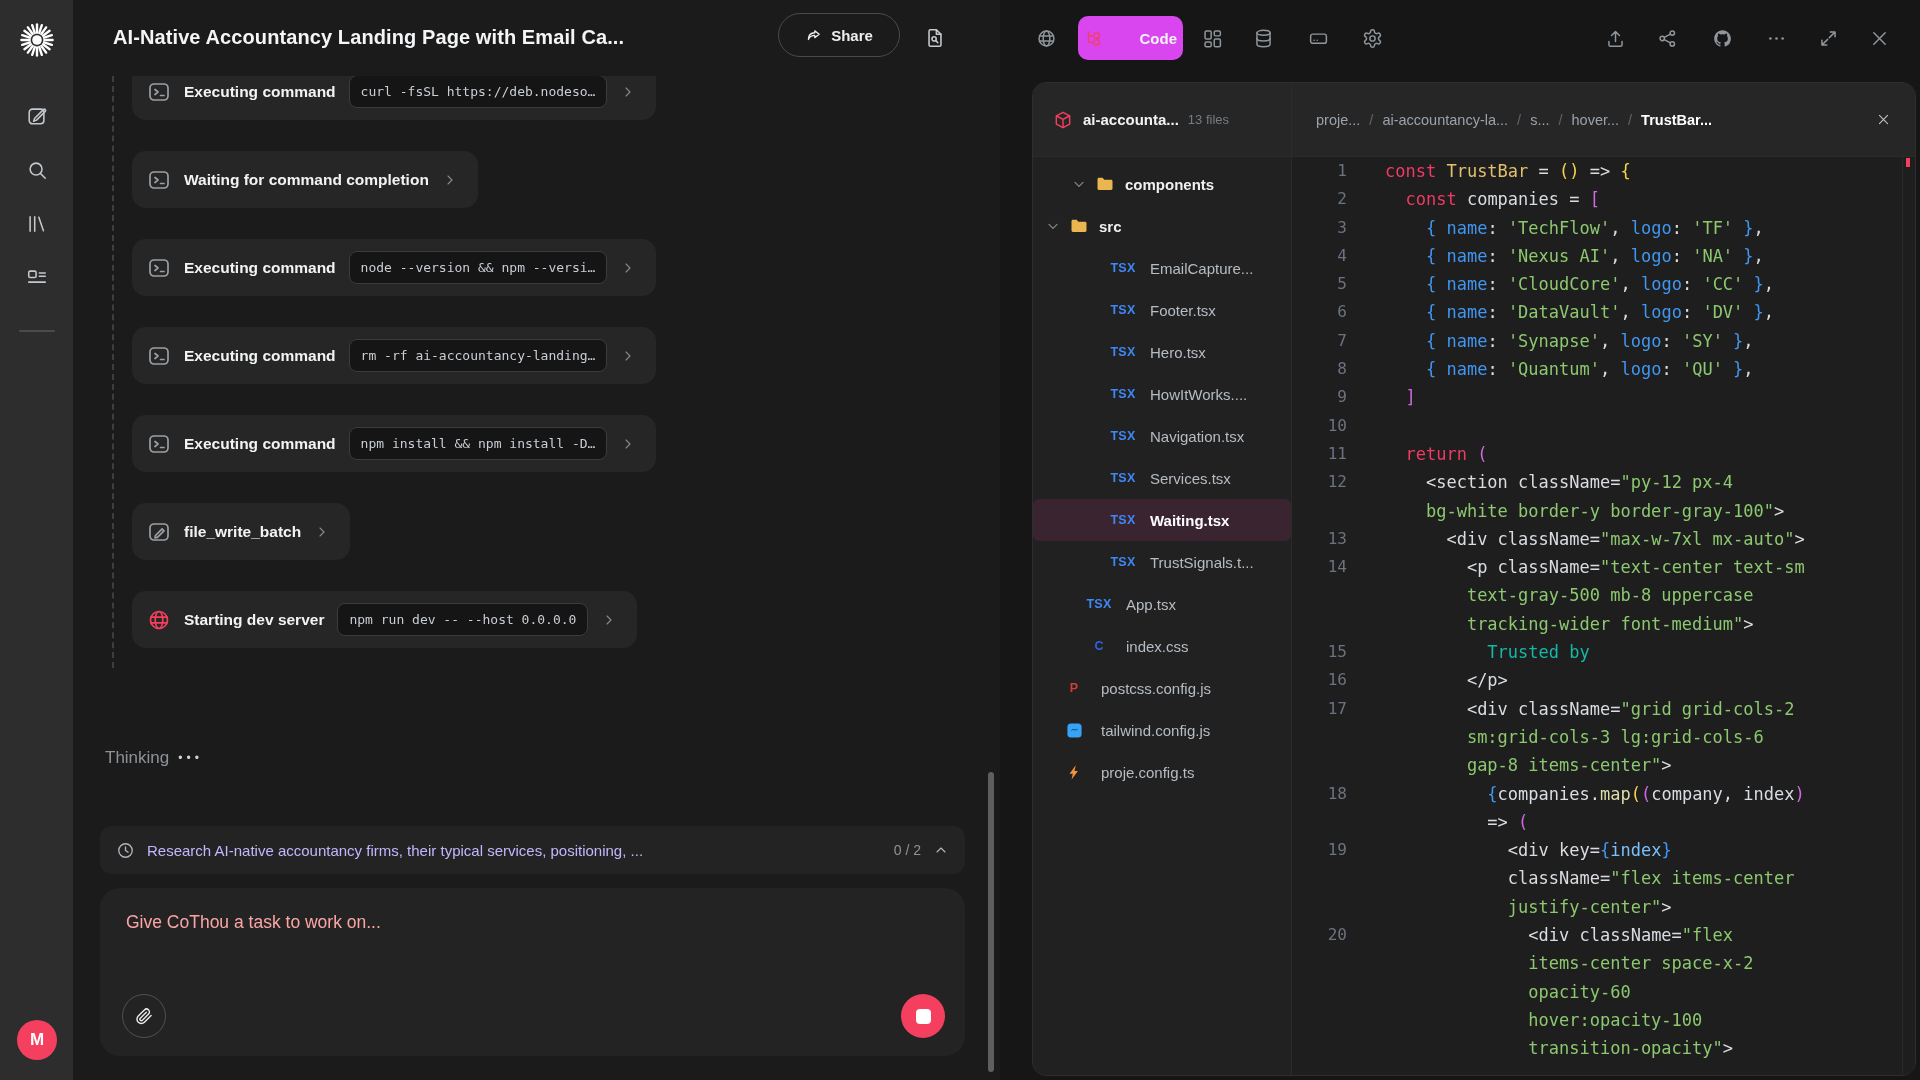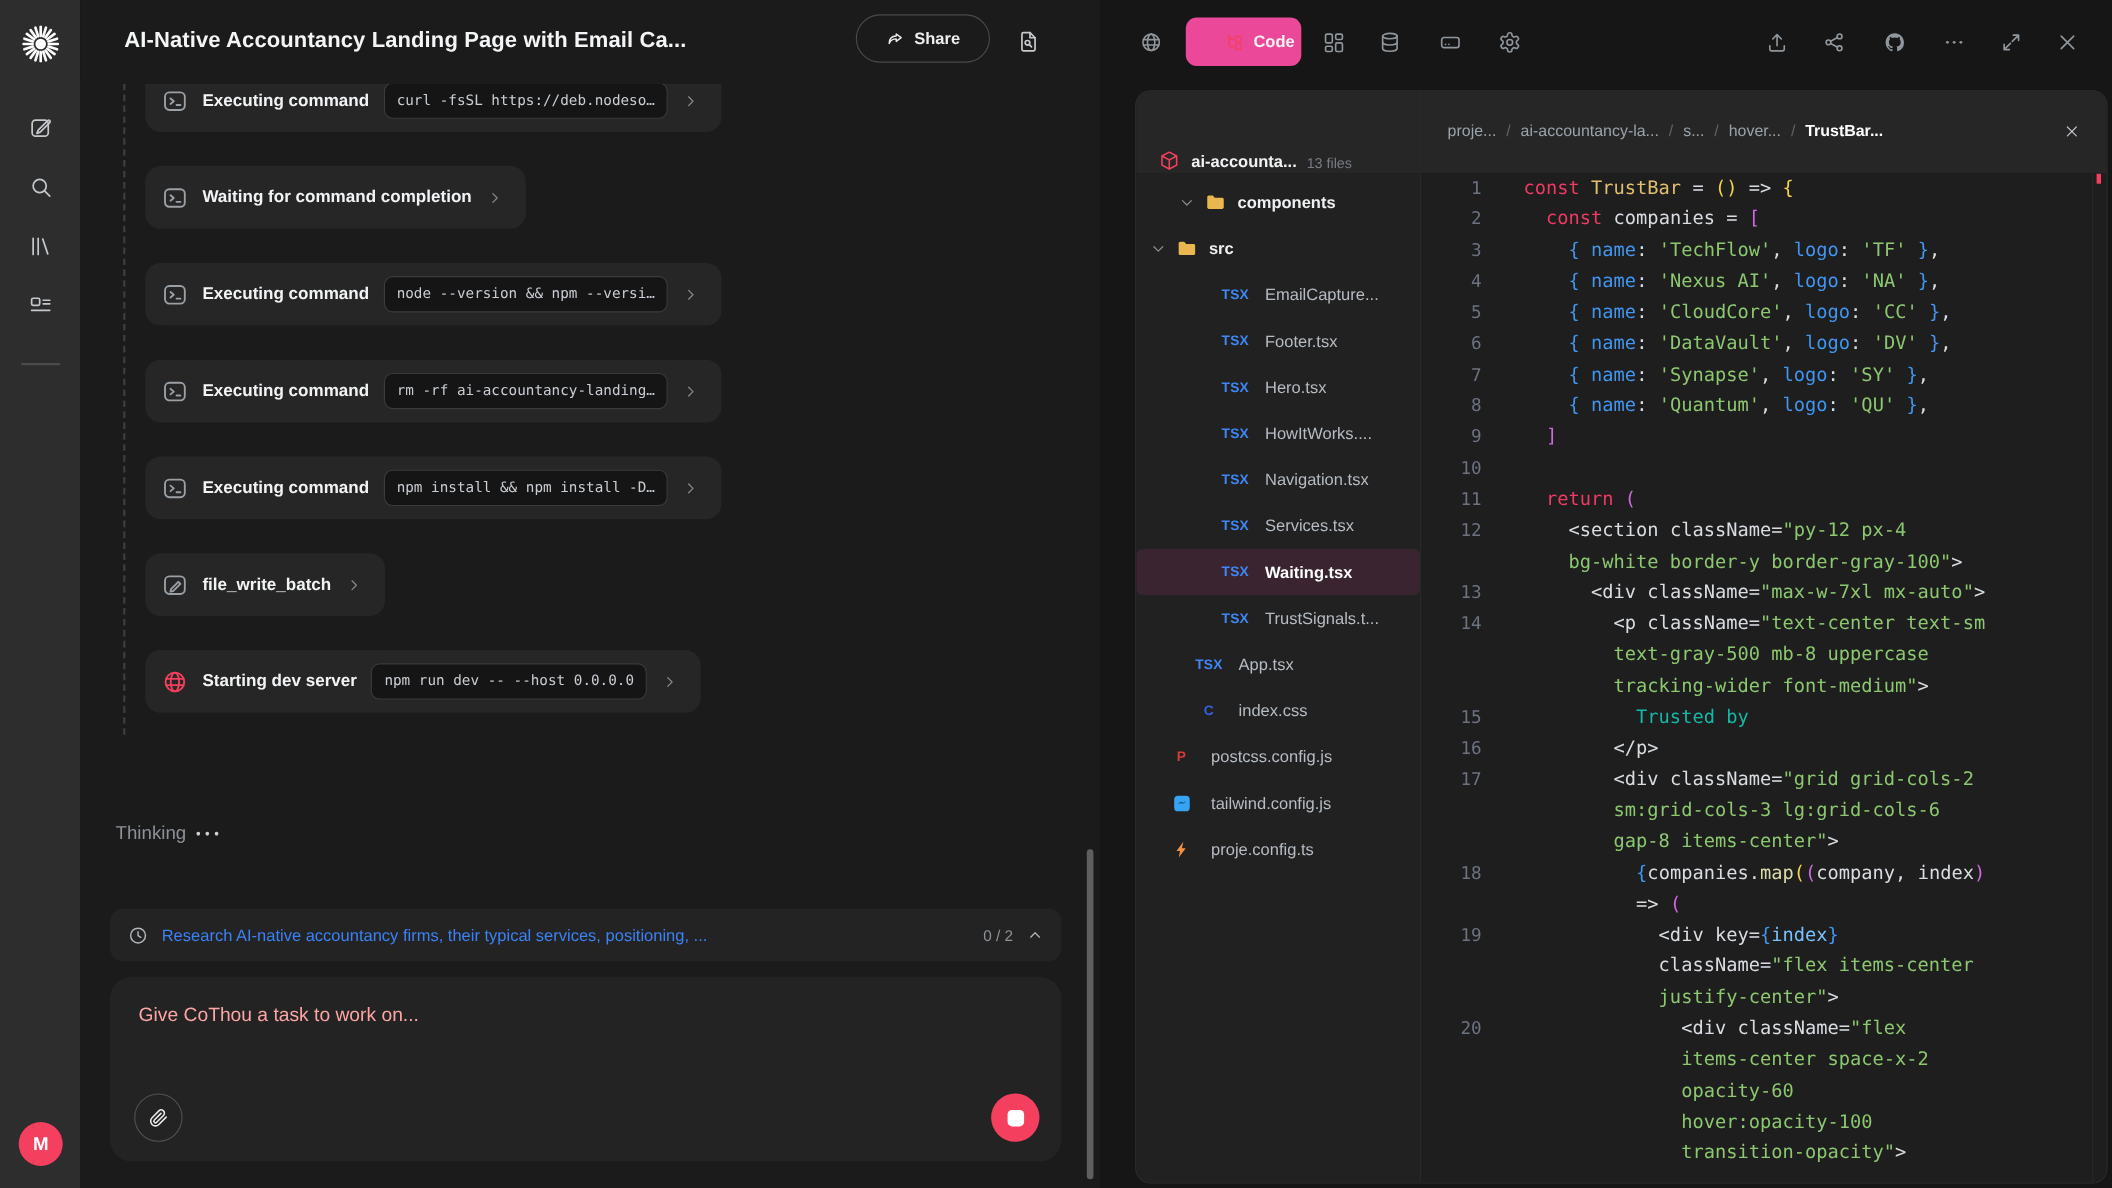--- a/index.html
+++ b/index.html
@@ -50,21 +50,21 @@
        border:1px solid #3b3b3b;border-radius:8px;padding:8px 11px;white-space:nowrap}
   .chev{width:16px;height:16px;color:#84898e;flex:none}
   .thinking{position:absolute;left:32px;top:672px;font-size:17px;color:#8d9298;
        display:flex;align-items:center;gap:9px}
   .dots{font-size:12px;letter-spacing:4px;color:#cfd3d7}
 
   .ctask{position:absolute;left:27px;top:826px;width:865px;height:48px;background:#232323;
        border-radius:12px;display:flex;align-items:center;padding:0 16px;gap:12px;z-index:4;
        box-sizing:border-box}
   .cic{width:19px;height:19px;color:#b0b6bc;flex:none}
-  .clabel{flex:1;font-size:15px;color:#3b82f6;white-space:nowrap;overflow:hidden;
+  .clabel{flex:1;font-size:15px;color:#c4b5fd;white-space:nowrap;overflow:hidden;
        text-overflow:ellipsis;min-width:0}
   .ccount{font-size:14px;color:#8d939a;white-space:nowrap}
   .cchev{width:16px;height:16px;color:#b0b6bc;background:none;border:0;padding:0;flex:none}
   .input{position:absolute;left:27px;top:888px;width:865px;height:168px;background:#232323;
        border-radius:20px;z-index:4}
   .phold{position:absolute;left:26px;top:24px;font-size:17.5px;color:#fca5a5}
   .attach{position:absolute;left:22px;bottom:18px;width:44px;height:44px;border-radius:50%;
        border:1px solid #515151;background:none;color:#e8eaec;display:flex;align-items:center;
        justify-content:center}
   .attach span{width:20px;height:20px}
@@ -73,28 +73,28 @@
   .stop i{width:15px;height:15px;background:#fff;border-radius:4px;display:block}
   .sthumb{position:absolute;left:915px;top:772px;width:6px;height:300px;background:#5f5f5f;
        border-radius:3px;z-index:5}
 
   
   .right{position:absolute;left:1000px;top:0;width:920px;height:100%}
   .rbtn{position:absolute;top:18px;width:40px;height:40px;background:none;border:0;color:#8f969c;
        display:flex;align-items:center;justify-content:center}
   .rbtn span{width:21px;height:21px}
   .pill{position:absolute;left:78px;top:16px;width:105px;height:44px;border-radius:10px;
-       background:#ec4899;border:0;display:flex;align-items:center;justify-content:flex-end;gap:9px;
+       background:#d946ef;border:0;display:flex;align-items:center;justify-content:space-between;gap:9px;
        color:#f2f3f5;font-size:15px;font-weight:600;font-family:inherit}
   .pill .cic2{width:18px;height:18px;color:var(--accent)}
 
   .card{position:absolute;left:32px;top:82px;width:884px;height:994px;background:#1e1e1e;
        border:1px solid #2e2e2e;border-radius:14px;overflow:hidden;box-sizing:border-box}
   .chd{height:73px;display:flex;border-bottom:1px solid #2b2b2b;background:#262626}
-  .phd{width:259px;display:flex;align-items:flex-end;padding-left:20px;
+  .phd{width:259px;display:flex;align-items:center;padding-left:20px;
        border-right:1px solid #2b2b2b;box-sizing:border-box;flex:none}
   .pic{width:20px;height:20px;color:var(--accent);flex:none}
   .pname{margin-left:10px;font-size:15px;font-weight:700;color:#f2f3f5;white-space:nowrap;
        overflow:hidden;max-width:130px}
   .pfiles{margin-left:9px;font-size:13px;color:#767c83;white-space:nowrap}
   .bc{flex:1;display:flex;align-items:center;padding:0 16px 0 24px;gap:9px;font-size:14.5px;
        color:#9aa2ab;min-width:0}
   .bc .sep{color:#5f646a}
   .bc .item{white-space:nowrap}
   .bc .last{color:#fff;font-weight:700}

